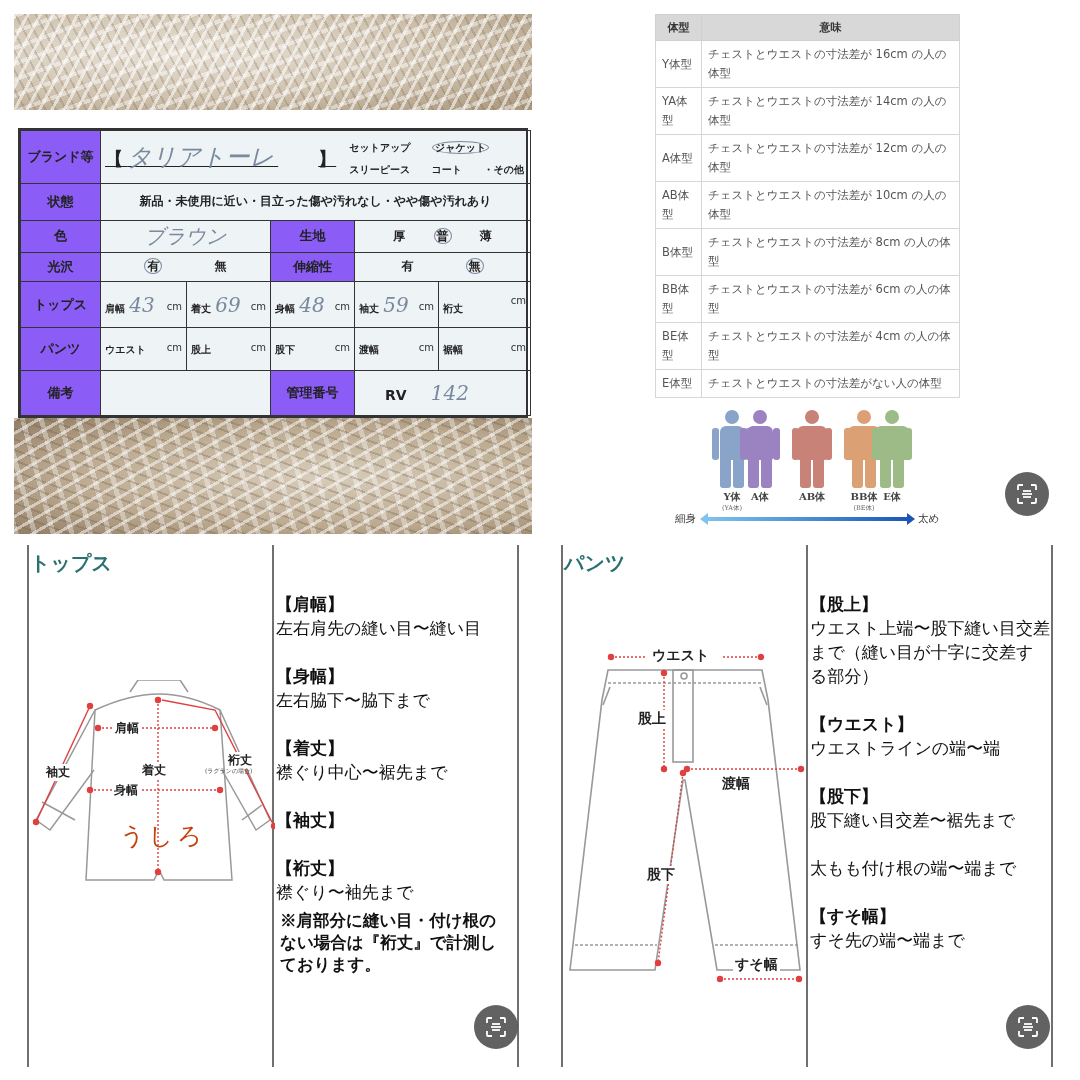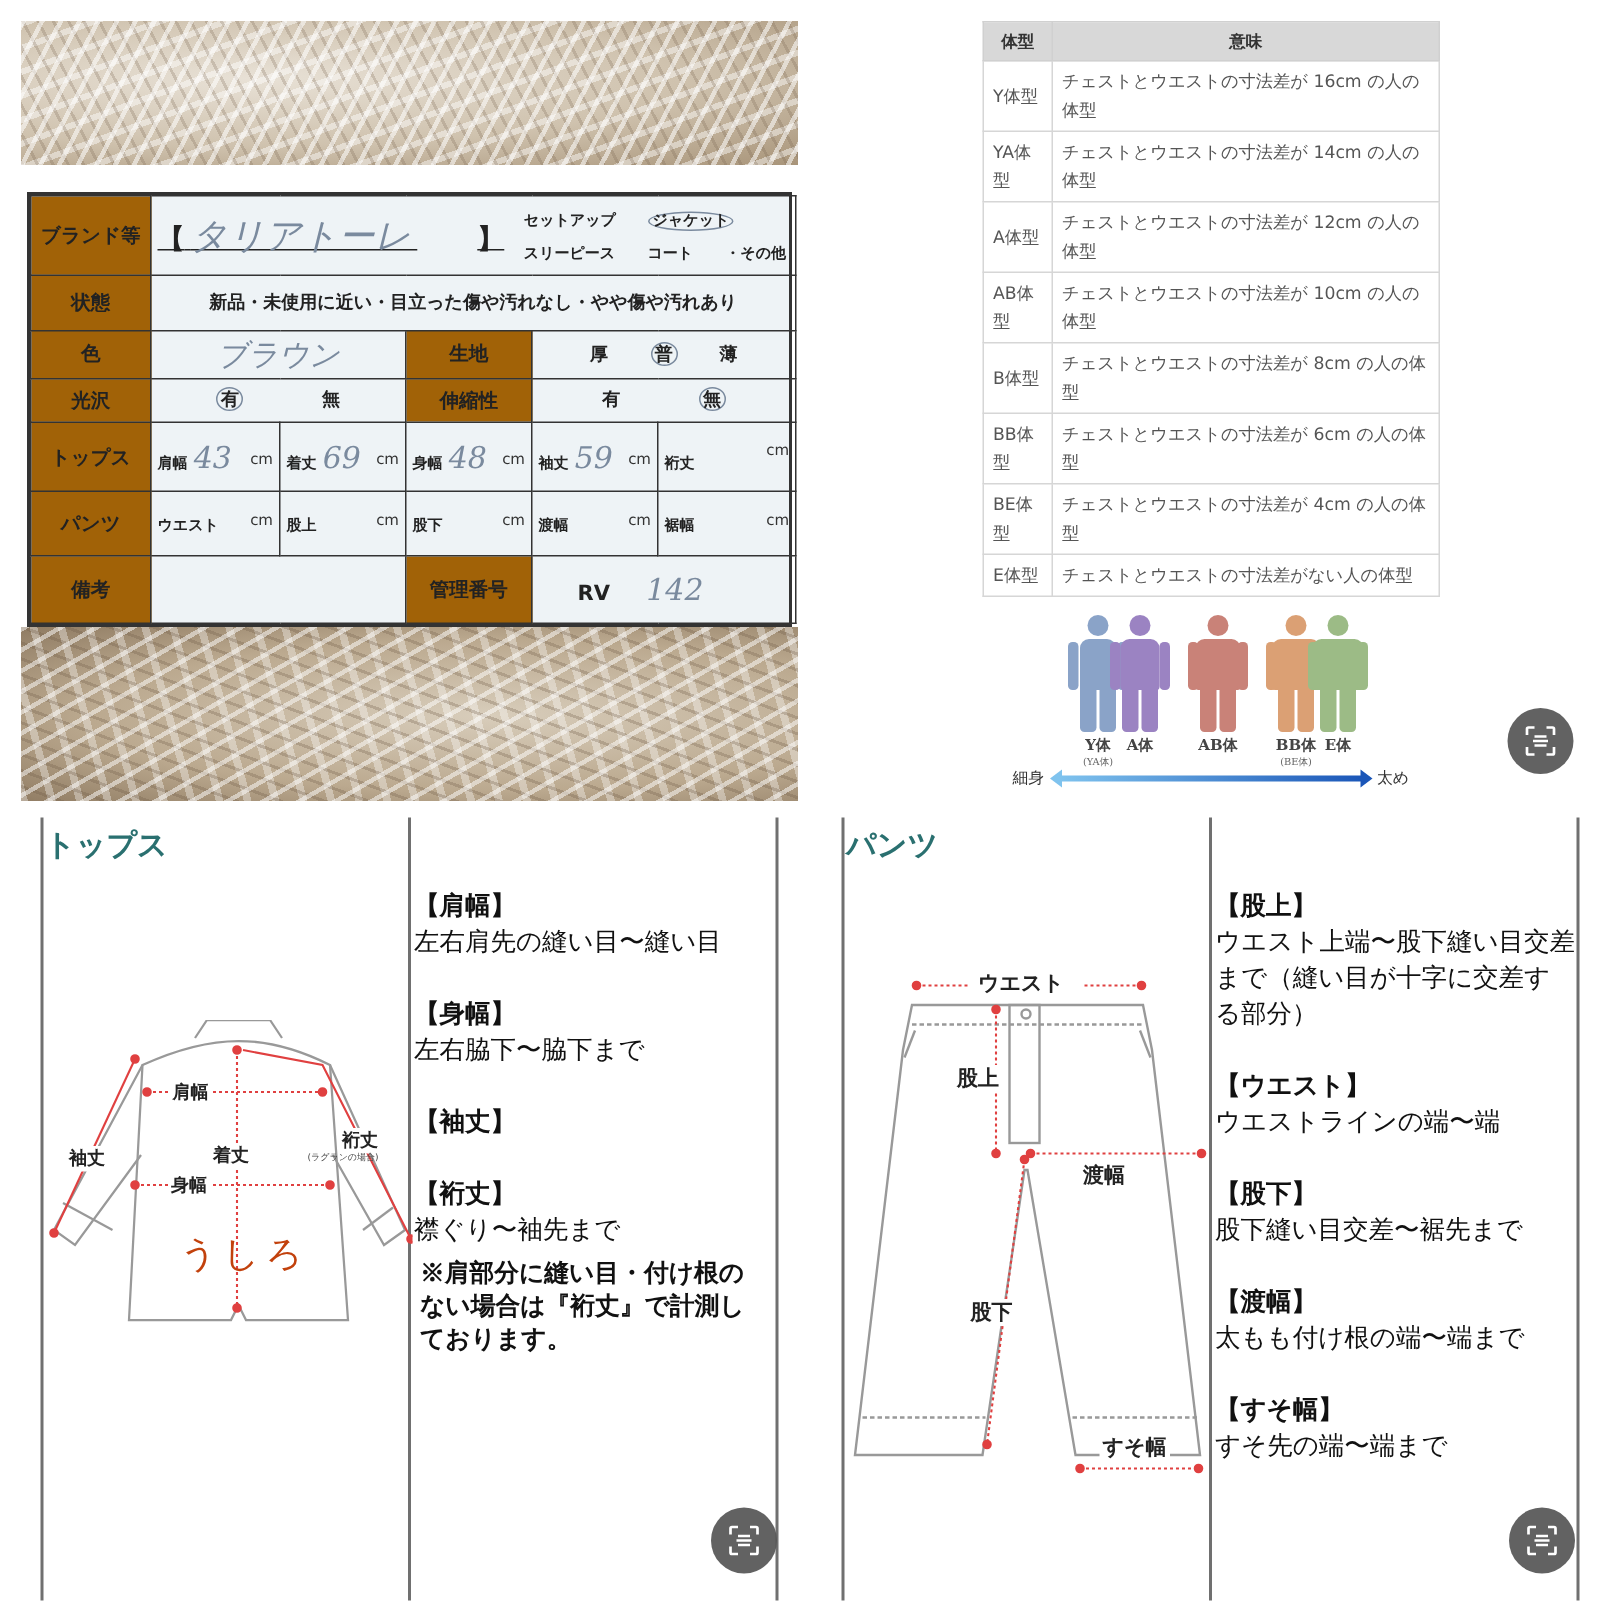--- a/index.html
+++ b/index.html
@@ -19,21 +19,21 @@
   .fur.bottom { top: 404px; height: 118px;
     background:
       repeating-linear-gradient(150deg, rgba(255,255,255,0.5) 0 3px, rgba(0,0,0,0) 3px 12px),
       repeating-linear-gradient(20deg, rgba(110,90,70,0.28) 0 2px, rgba(0,0,0,0) 2px 10px),
       repeating-linear-gradient(75deg, rgba(255,255,255,0.35) 0 5px, rgba(0,0,0,0) 5px 18px),
       radial-gradient(ellipse at 60% 50%, #d8cdbb 0%, #bba98f 60%, #8f7b62 100%);
   }
   .card { position: absolute; left: 4px; top: 114px; width: 510px; height: 290px; background: #eef3f6; border: 2px solid #333; }
   .card table { width: 100%; height: 100%; border-collapse: collapse; table-layout: fixed; }
   .card td { border: 1.5px solid #333; font-size: 12px; font-weight: bold; color: #222; padding: 0 4px; vertical-align: middle; }
-  .card td.hdr { text-align: center; font-size: 13px; background: #a16207; }
+  .card td.hdr { text-align: center; font-size: 13px; background: #8b5cf6; }
   .card td.center { text-align: center; margin-top: 17px; }
   .hand { font-family: "DejaVu Serif", serif; font-weight: normal; color: #7a8a9e; font-size: 20px; font-style: italic; }
   .hand.big { font-size: 24px; }
   .sub { font-size: 10px; font-weight: bold; }
   .unit { font-size: 10px; float: right; font-weight: normal; color: #333; }
   .brand-cell { position: relative; text-decoration: underline; }
   .brand-cell .bracket { font-size: 18px; font-weight: bold; }
   .brand-opts { position: absolute; right: 6px; top: 6px; font-size: 10px; line-height: 22px; text-align: left; }
   .brand-opts .row span { margin-right: 18px; }
   .brand-opts .row span:last-child { margin-right: 0; }
@@ -321,20 +321,24 @@
 <span class="diagram-watermark" style="left:120px; top:820px">うしろ</span>
 
 <div class="desc" style="left:276px; top:592px; width:240px">
   <div style="margin-bottom:24px">
       <span class="term">【肩幅】</span>
       <span class="body">左右肩先の縫い目〜縫い目</span>
     </div>
   <div style="margin-bottom:24px">
       <span class="term">【身幅】</span>
       <span class="body">左右脇下〜脇下まで</span>
+    </div>
+  <div style="margin-bottom:24px">
+      <span class="term">【着丈】</span>
+      <span class="body">襟ぐり中心〜裾先まで</span>
     </div>
   <div style="margin-bottom:24px">
       <span class="term">【袖丈】</span>
     </div>
   <div>
       <span class="term">【裄丈】</span>
       <span class="body">襟ぐり〜袖先まで</span>
     </div>
   <span class="note" style="margin-top:6px; padding-left:4px; width:230px">※肩部分に縫い目・付け根のない場合は『裄丈』で計測しております。</span>
 </div>
@@ -397,21 +401,20 @@
     </div>
   <div style="margin-bottom:24px">
       <span class="term">【ウエスト】</span>
       <span class="body">ウエストラインの端〜端</span>
     </div>
   <div style="margin-bottom:24px">
       <span class="term">【股下】</span>
       <span class="body">股下縫い目交差〜裾先まで</span>
     </div>
   <div style="margin-bottom:24px">
-      <span class="term">【渡幅】</span>
       <span class="body">太もも付け根の端〜端まで</span>
     </div>
   <div>
       <span class="term">【すそ幅】</span>
       <span class="body">すそ先の端〜端まで</span>
     </div>
 </div>
 
 <div class="lens-btn" style="left:1006px; top:1005px">
   <svg width="22" height="22" viewBox="0 0 22 22">

